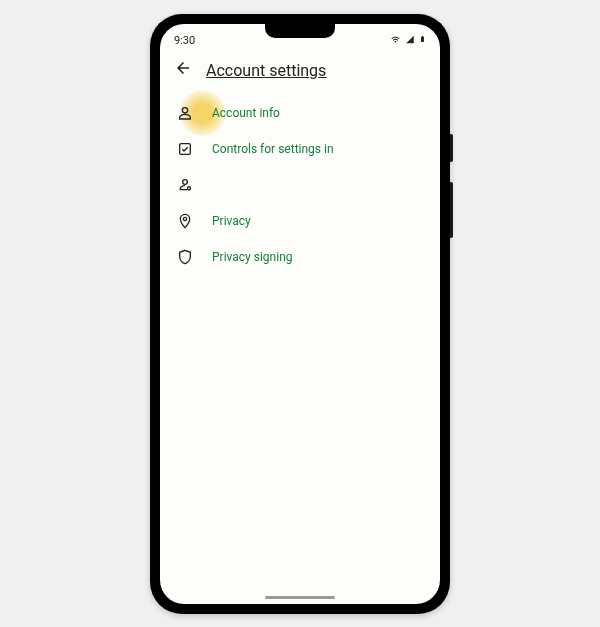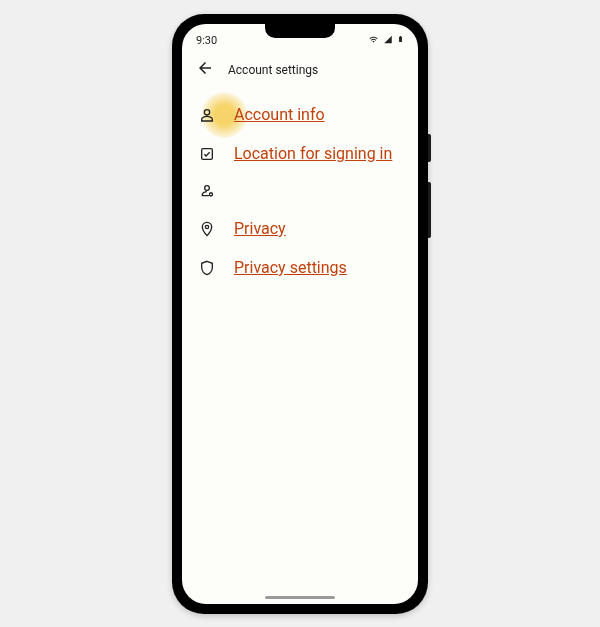--- a/index.html
+++ b/index.html
@@ -8,21 +8,21 @@
       background: #f0f0f0;
       width: 600px;
       height: 627px;
       display: flex;
       align-items: flex-start;
       justify-content: center;
       overflow: hidden;
     }
     .phone {
       position: relative;
-      width: 256px;
+      width: 300px;
       height: 600px;
       margin-top: 14px;
     }
     .phone-frame {
       position: absolute;
       inset: 0;
       background: #000;
       border-radius: 32px;
       box-shadow: 0 2px 6px rgba(0,0,0,0.2);
     }
@@ -74,40 +74,39 @@
       color: #222;
     }
     .status-right { display: flex; gap: 4px; align-items: center; }
     .header {
       display: flex;
       align-items: center;
       gap: 14px;
       padding: 8px 14px 10px 14px;
     }
     .back-arrow { color: #222; }
-    .title { font-size: 12px; color: #222; }
+    .title { font-size: 16px; color: #222; text-decoration: underline; }
     .list { padding: 4px 10px; }
     .list-item {
       position: relative;
       display: flex;
       align-items: center;
       gap: 16px;
       padding: 10px 4px 10px 4px;
       cursor: pointer;
     }
     .list-icon {
       width: 22px;
       display: flex;
       justify-content: center;
       color: #222;
     }
     .list-label {
-      font-size: 16px;
-      color: #c2410c;
-      text-decoration: underline;
+      font-size: 12px;
+      color: #15803d;
     }
     .highlight {
       position: absolute;
       left: 14px;
       top: 50%;
       transform: translate(-10%, -50%);
       width: 46px;
       height: 46px;
       background: radial-gradient(circle, #f6d469 0%, #f6d469 30%, rgba(246,212,105,0.4) 60%, rgba(246,212,105,0) 75%);
       border-radius: 50%;
@@ -180,21 +179,21 @@
         <span class="list-label">Account info</span>
       </div>
 
       <div class="list-item">
         <span class="list-icon">
           <svg width="16" height="16" viewBox="0 0 24 24">
               <rect x="4" y="4" width="16" height="16" rx="2" fill="none" stroke="#222" stroke-width="2"></rect>
               <path d="M8 12.5l2.5 2.5L16 9.5" fill="none" stroke="#222" stroke-width="2"></path>
             </svg>
         </span>
-        <span class="list-label">Location for signing in</span>
+        <span class="list-label">Controls for settings in</span>
       </div>
 
       <div class="list-item">
         <span class="list-icon">
           <svg width="16" height="16" viewBox="0 0 24 24">
               <path fill="none" stroke="#222" stroke-width="2" d="M12 11c1.9 0 3.5-1.6 3.5-3.5S13.9 4 12 4 8.5 5.6 8.5 7.5 10.1 11 12 11zm0 2c-2.7 0-7 1.3-7 4v2h10"></path>
               <circle cx="18" cy="17" r="2.3" fill="none" stroke="#222" stroke-width="1.8"></circle>
               <path d="M18 13.5v1.2M18 19.3v1.2M15 17h1.2M19.8 17H21M15.8 14.8l.9.9M19.3 18.3l.9.9M15.8 19.2l.9-.9M19.3 15.7l.9-.9" stroke="#222" stroke-width="1.6"></path>
             </svg>
         </span>
@@ -209,20 +208,20 @@
         </span>
         <span class="list-label">Privacy</span>
       </div>
 
       <div class="list-item">
         <span class="list-icon">
           <svg width="16" height="16" viewBox="0 0 24 24">
               <path fill="none" stroke="#222" stroke-width="2" d="M12 2l8 3v6c0 5-3.4 9.7-8 11-4.6-1.3-8-6-8-11V5l8-3z"></path>
             </svg>
         </span>
-        <span class="list-label">Privacy settings</span>
+        <span class="list-label">Privacy signing</span>
       </div>
 
     </div>
 
     <div class="home-indicator"></div>
   </div>
 </div>
 
 </body></html>

